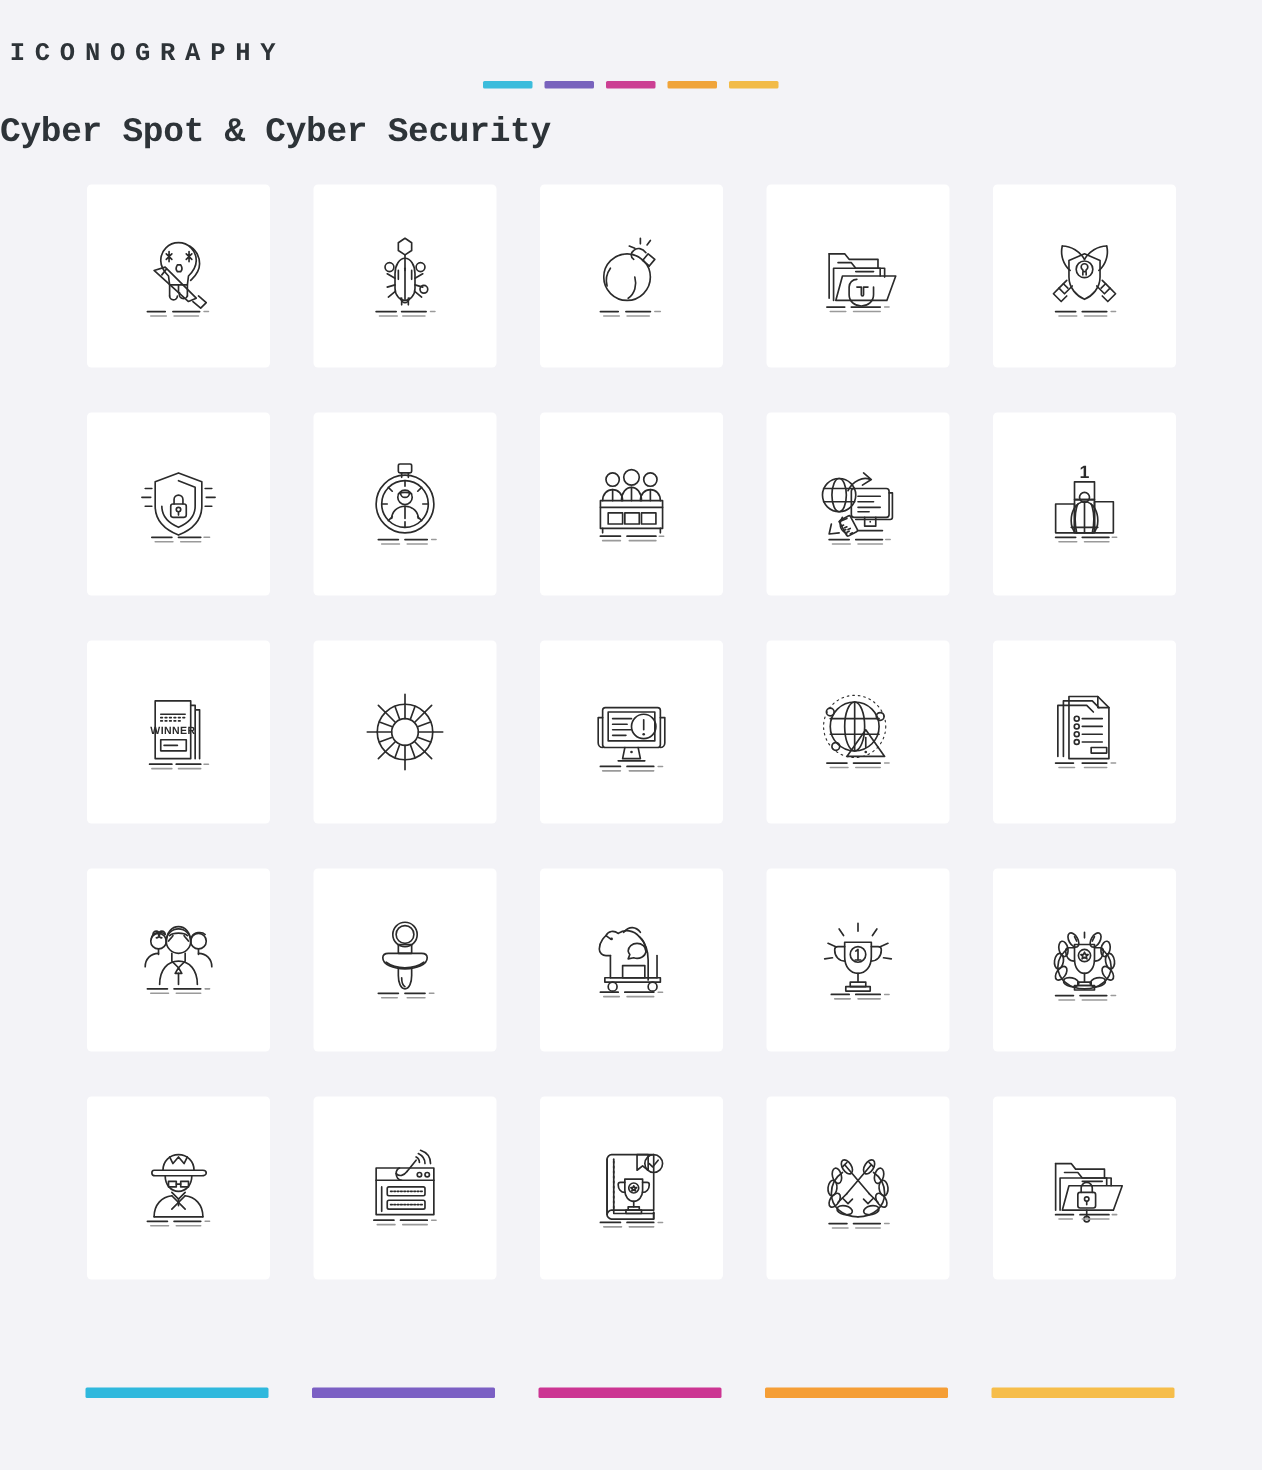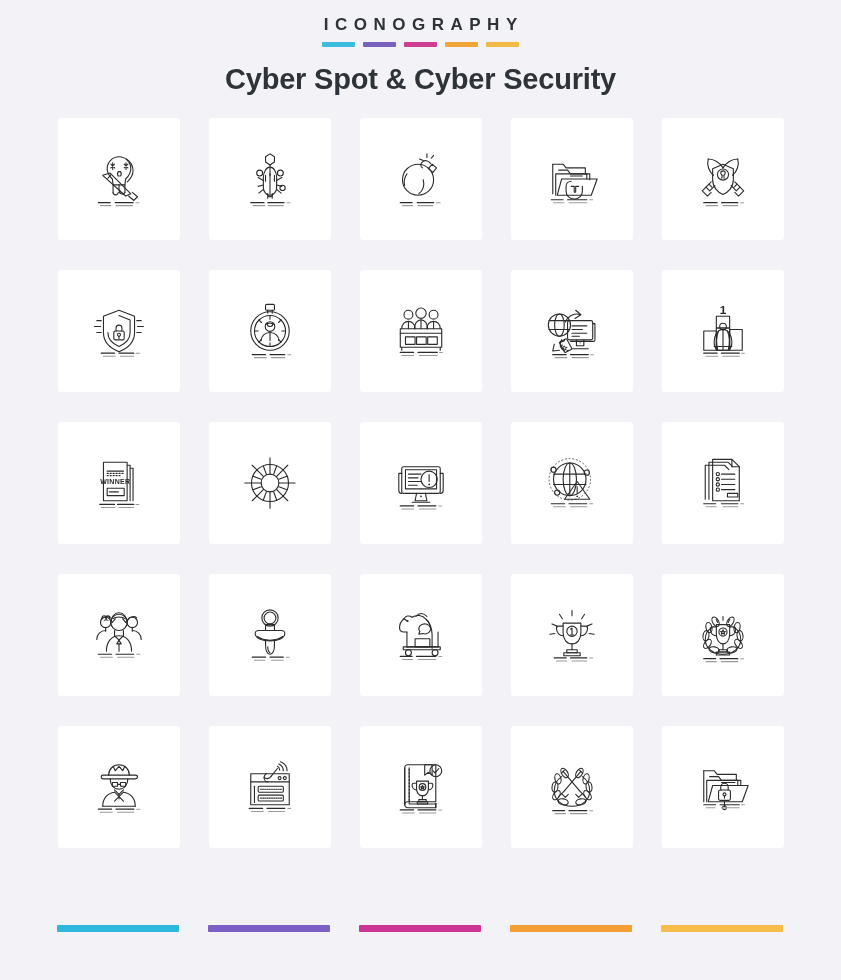--- a/index.html
+++ b/index.html
@@ -15,22 +15,22 @@
   }
   .page {
     position: relative;
     width: 841px;
     height: 980px;
     box-sizing: border-box;
   }
 
   
   .header {
-    padding-top: 16px;
-    text-align: center;
+    padding-top: 28px;
+    font-family: Liberation Mono, monospace;
   }
   .eyebrow {
     font-size: 17px;
     font-weight: 700;
     letter-spacing: 6.5px;
     color: #2d3338;
     text-indent: 6.5px;
     line-height: 1;
   }
   .eyebrow-rules {
@@ -40,21 +40,21 @@
     margin-top: 9px;
   }
   .eyebrow-rules span {
     display: block;
     width: 33px;
     height: 5px;
     border-radius: 1px;
   }
   .brand-title {
     margin-top: 17px;
-    font-size: 29px;
+    font-size: 23px;
     font-weight: 700;
     color: #2d3338;
     letter-spacing: -0.2px;
     line-height: 1.1;
   }
 
   
   .grid {
     margin: 22px auto 0 auto;
     width: 726px;

